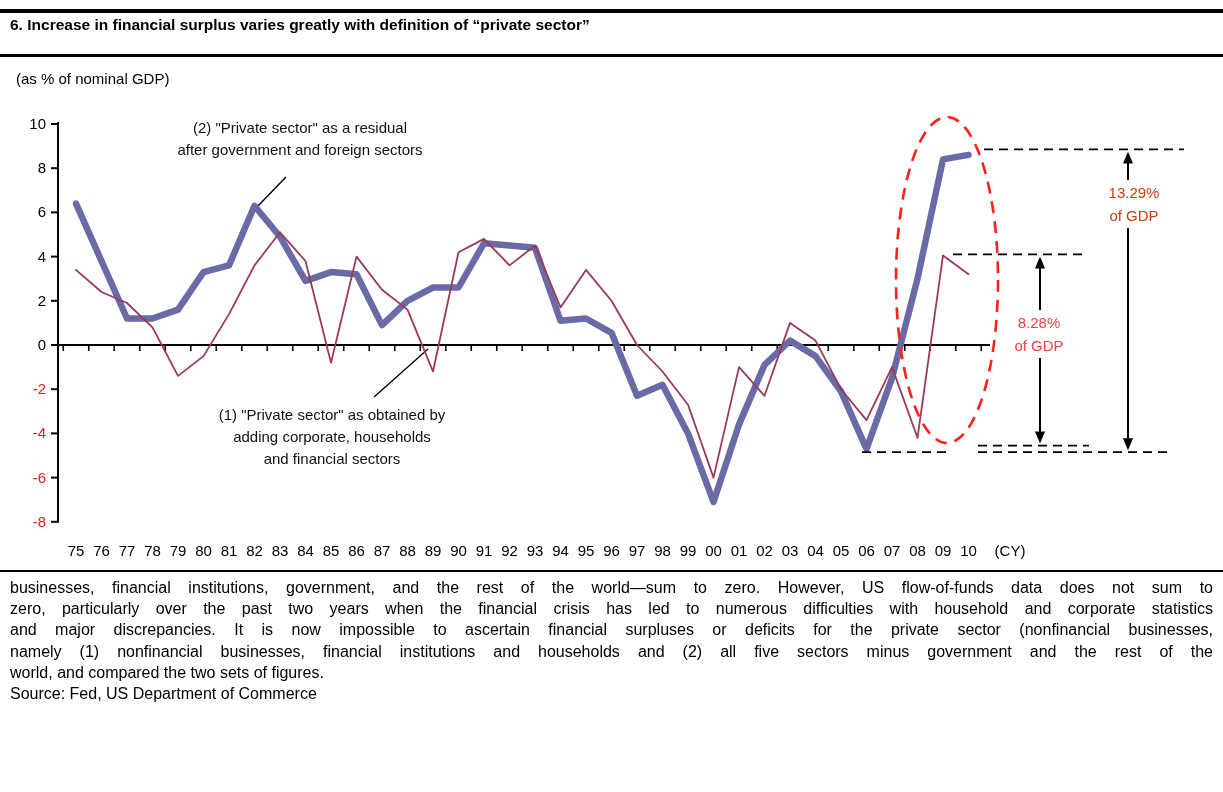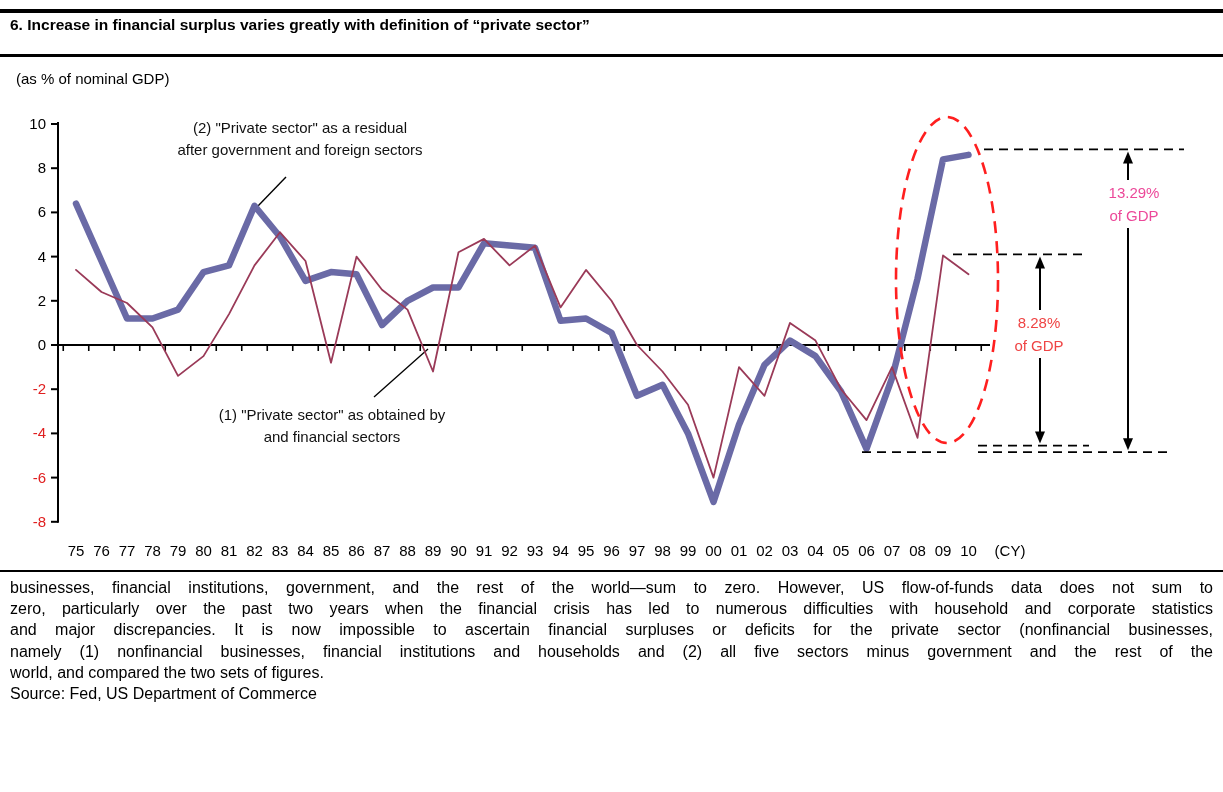--- a/index.html
+++ b/index.html
@@ -142,24 +142,25 @@
       <path d="M1128,350.185 L1123,338.185 L1133,338.185 Z" fill="#000"></path>
     </svg>
 
   <div class="ann" style="left:120px;top:17px;width:360px;">
     <div>(2) "Private sector" as a residual</div>
     <div>after government and foreign sectors</div>
   </div>
 
   <div class="ann" style="left:152px;top:304px;width:360px;">
     <div>(1) "Private sector" as obtained by</div>
+    <div>adding corporate, households</div>
     <div>and financial sectors</div>
   </div>
 
-  <div class="pct" id="pct13" style="left: 1098px; top: 80px; width: 72px; color: #ec4899;">
+  <div class="pct" id="pct13" style="left: 1098px; top: 80px; width: 72px; color: #c2410c;">
     <div>13.29%</div>
     <div>of GDP</div>
   </div>
 
   <div class="pct" id="pct8" style="left: 1002px; top: 210px; width: 74px; color: #ef4444;">
     <div>8.28%</div>
     <div>of GDP</div>
   </div>
 </div>
 

